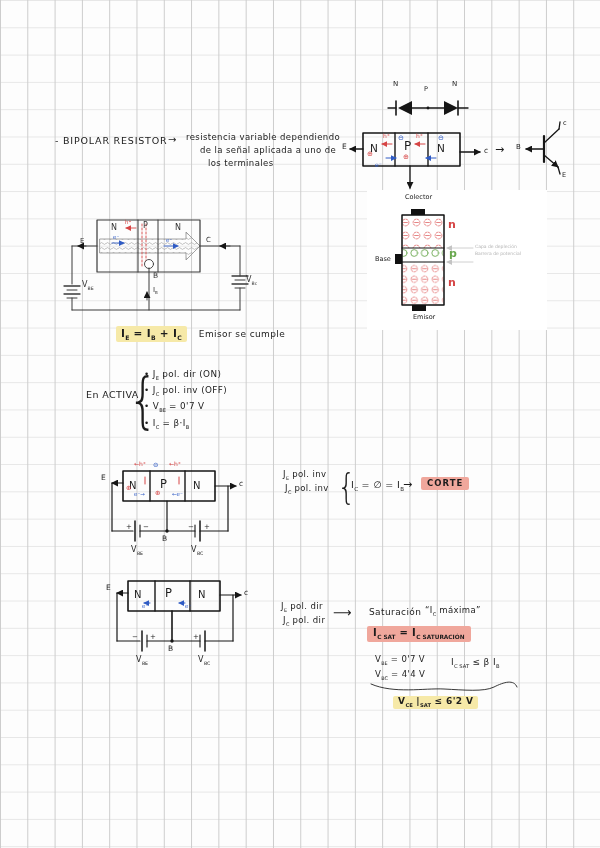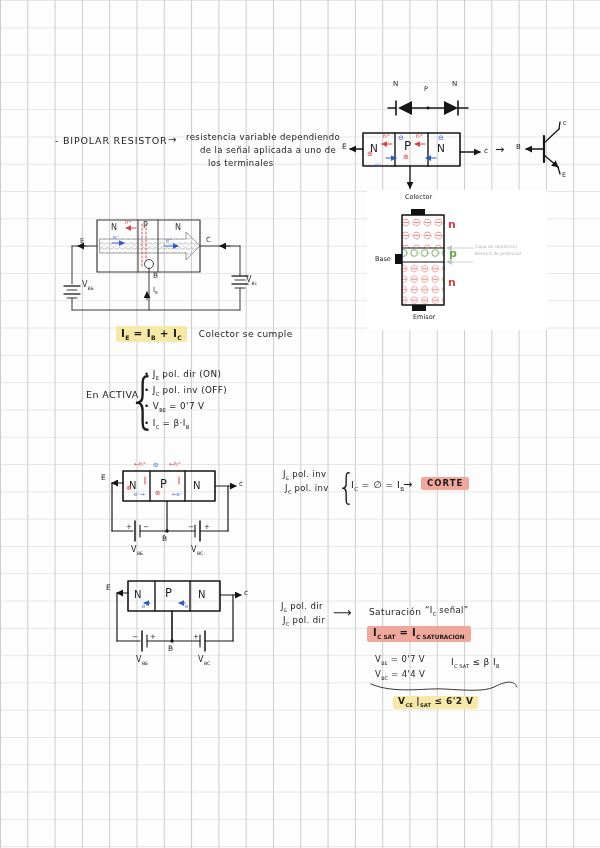--- a/index.html
+++ b/index.html
@@ -199,21 +199,21 @@
     <span class="t" style="left:46px;top:124px;font-size:6.5px;color:#222;text-align:center;">Emisor</span>
     <span class="t red" style="left:81px;top:29px;font-size:11px;font-weight:700;">n</span>
     <span class="t green" style="left:82px;top:58px;font-size:11px;font-weight:700;">p</span>
     <span class="t red" style="left:81px;top:87px;font-size:11px;font-weight:700;">n</span>
     <span class="t gray" style="left:108px;top:55px;font-size:4.5px;">Capa de depleción</span>
     <span class="t gray" style="left:108px;top:62px;font-size:4.5px;">Barrera de potencial</span>
   </div>
 
   <div class="abs" style="left:116px;top:326px;display:flex;align-items:center;">
     <span class="hl-yellow hand" style="font-size:10.5px;font-weight:600;"><span>I</span><sub>E</sub><span> = I</span><sub>B</sub><span> + I</span><sub>C</sub></span>
-    <span class="hand" style="margin-left:12px;font-size:9px;">Colector se cumple</span>
+    <span class="hand" style="margin-left:12px;font-size:9px;">Emisor se cumple</span>
   </div>
 
   <div class="abs" style="left:86px;top:364px;width:240px;height:80px;">
     <span class="t hand" style="left:0;top:26px;font-size:9.5px;">En ACTIVA</span>
     <span class="t" style="left:38px;top:2px;font-size:60px;line-height:68px;font-weight:100;transform:scaleX(.8);">{</span>
     <div class="t hand" style="left:58px;top:6px;font-size:8.8px;"><span>• J</span><sub>E</sub><span>  pol. dir (ON)</span></div>
     <div class="t hand" style="left:58px;top:22px;font-size:8.8px;"><span>• J</span><sub>C</sub><span>  pol. inv (OFF)</span></div>
     <div class="t hand" style="left:58px;top:38px;font-size:8.8px;"><span>• V</span><sub>BE</sub><span> = 0'7 V</span></div>
     <div class="t hand" style="left:58px;top:55px;font-size:8.8px;"><span>• I</span><sub>C</sub><span> = β·I</span><sub>B</sub></div>
   </div>
@@ -303,21 +303,21 @@
     <span class="t hand" style="left:95px;top:60px;font-size:7px;">+</span>
     <span class="t hand" style="left:38px;top:82px;font-size:8px;"><span>V</span><sub>BE</sub></span>
     <span class="t hand" style="left:100px;top:82px;font-size:8px;"><span>V</span><sub>BC</sub></span>
   </div>
 
   <div class="abs" style="left:281px;top:598px;width:260px;height:130px;">
     <div class="t hand" style="left:0;top:4px;font-size:8.5px;"><span>J</span><sub>E</sub><span>   pol. dir</span></div>
     <div class="t hand" style="left:2px;top:18px;font-size:8.5px;"><span>J</span><sub>C</sub><span>   pol. dir</span></div>
     <span class="t" style="left:52px;top:8px;font-size:13px;">⟶</span>
     <span class="t hand" style="left:88px;top:10px;font-size:9px;">Saturación</span>
-    <span class="t hand" style="left:144px;top:8px;font-size:8.5px;"><span>“I</span><sub>C</sub><span> señal”</span></span>
+    <span class="t hand" style="left:144px;top:8px;font-size:8.5px;"><span>“I</span><sub>C</sub><span> máxima”</span></span>
     <span class="t hl-pink hand" style="left:86px;top:28px;font-size:10px;font-weight:600;"><span>I</span><sub>C SAT</sub><span> = I</span><sub>C SATURACIÓN</sub></span>
     <div class="t hand" style="left:94px;top:57px;font-size:8.5px;"><span>V</span><sub>BE</sub><span> = 0'7 V</span></div>
     <div class="t hand" style="left:94px;top:72px;font-size:8.5px;"><span>V</span><sub>BC</sub><span> = 4'4 V</span></div>
     <div class="t hand" style="left:170px;top:60px;font-size:9px;"><span>I</span><sub>C SAT</sub><span>  ≤  β I</span><sub>B</sub></div>
     <svg style="left:88px;top:82px;" width="150" height="14">
       <path d="M2,4 C25,14 55,8 75,9 S115,12 125,7 S145,-1 148,7" fill="none" stroke="#222" stroke-width="0.9"></path>
     </svg>
     <span class="t hl-yellow hand" style="left:112px;top:98px;font-size:9px;font-weight:600;"><span>V</span><sub>CE</sub><span> |</span><sub>SAT</sub><span>  ≤ 6'2 V</span></span>
   </div>
 

